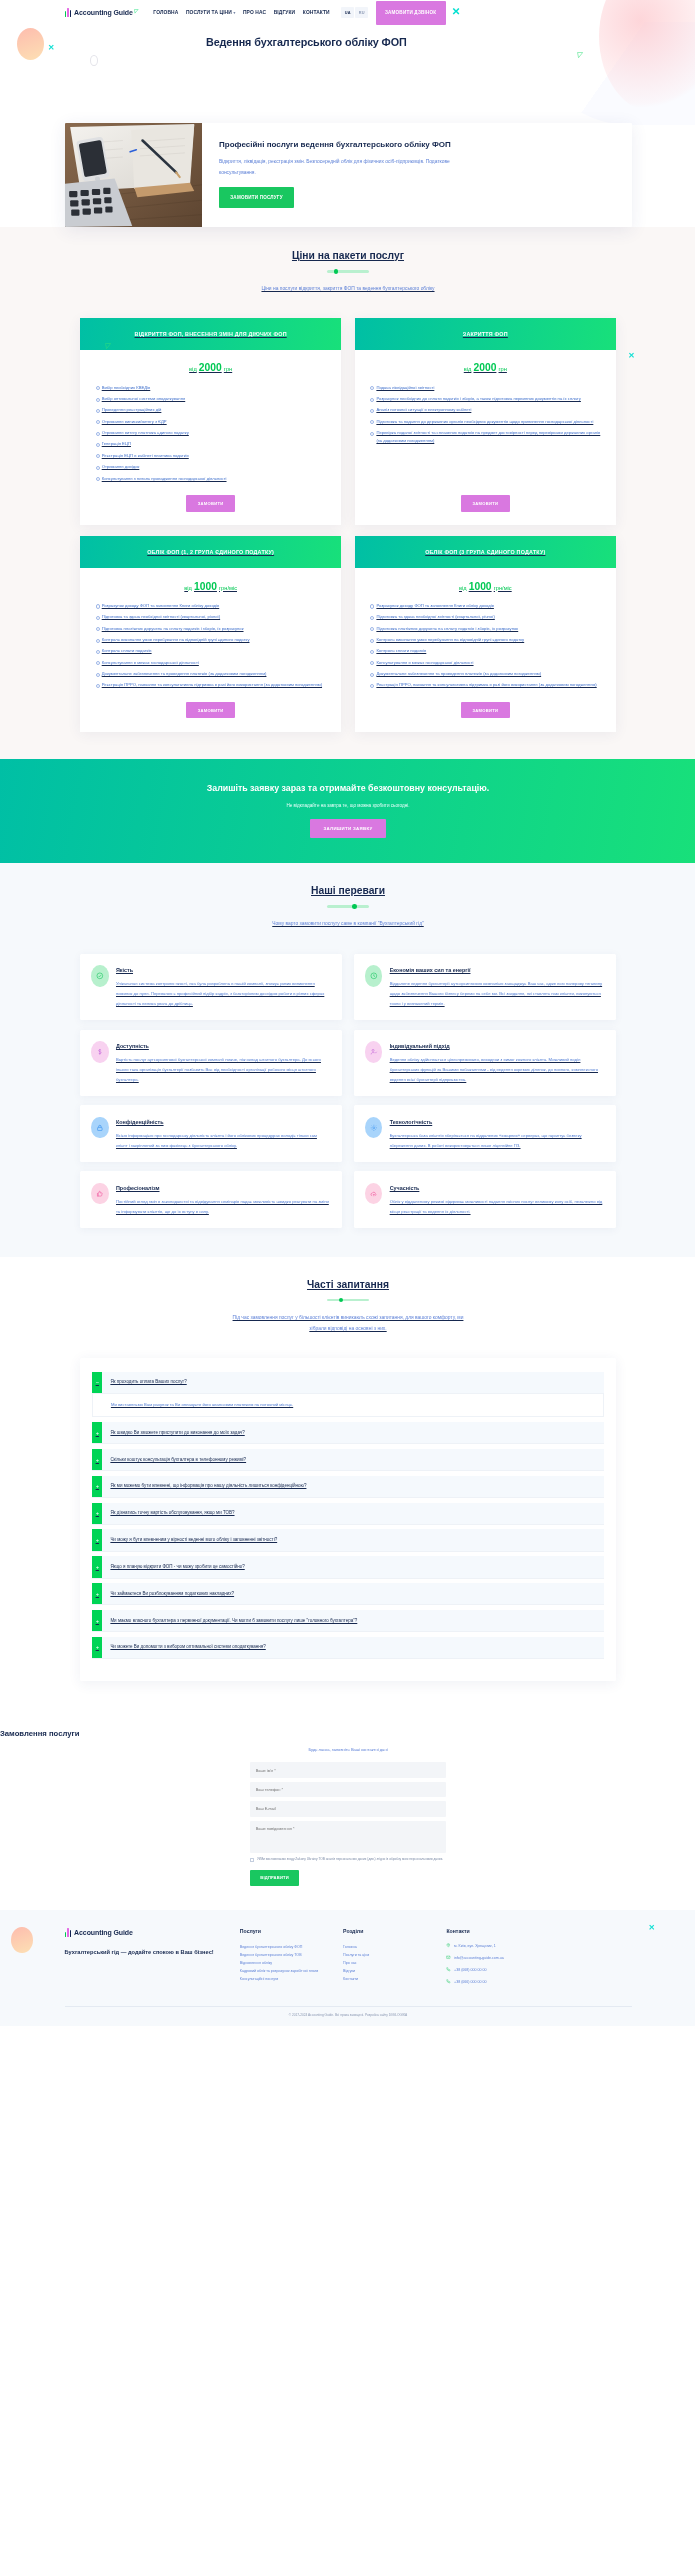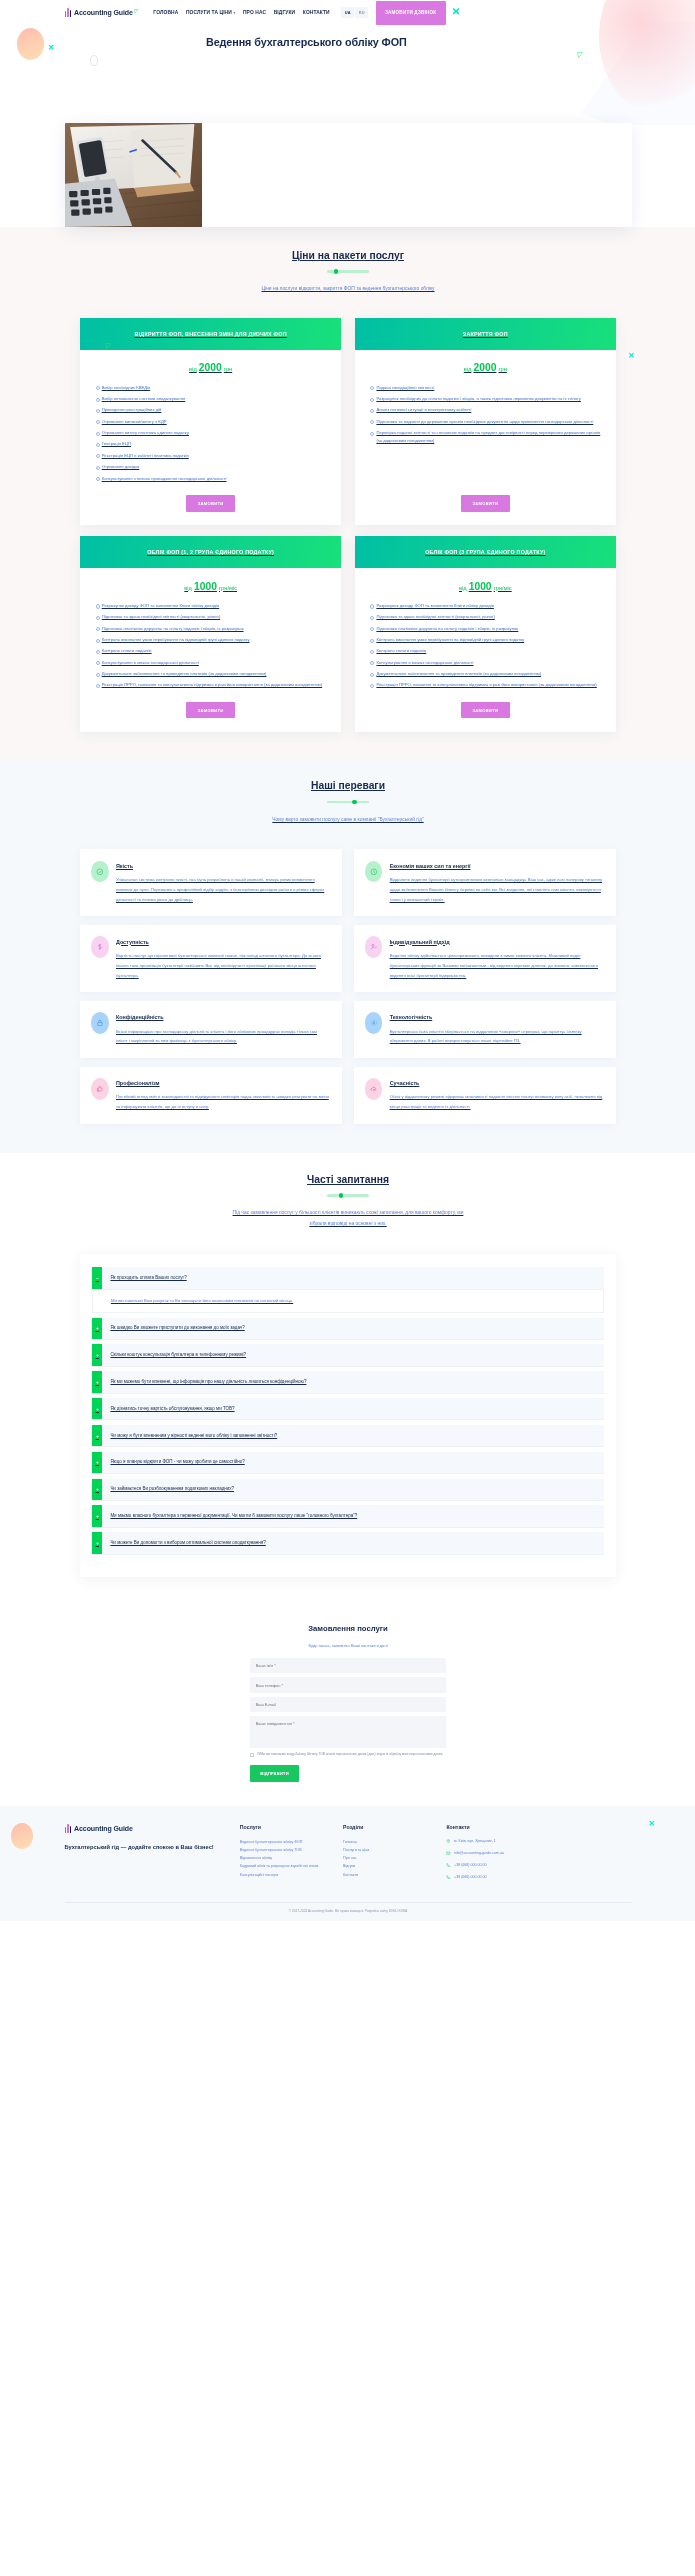--- a/index.html
+++ b/index.html
@@ -152,21 +152,21 @@
   .faq-q span.qtext { padding: 6.7px 8.2px; font-size: 4.5px; color: #16284f; line-height: 1.75; }
   .faq-a { padding: 8.2px 10.3px 9.3px 17.5px; font-size: 4.2px; color: #4e7bd4; background: #fff; border: 0.5px solid #eef2f7; border-top: none; }
 
   
   .cta2 { background: linear-gradient(100deg, #00bfa5 0%, #18e07a 100%); padding: 21.6px 0 23px; text-align: center; }
   .cta2 h2 { color: #fff; font-size: 7.7px; font-weight: bold; }
   .cta2 p { color: #eafff9; font-size: 4.2px; margin-top: 8.2px; }
 
   
   .order { background: #fff; padding: 20.6px 0 24px; }
-  .order h2 { text-align: center; font-size: 7.7px; font-weight: bold; color: #16284f; }
+  .order h2 { text-align: left; font-size: 7.7px; font-weight: bold; color: #16284f; }
   .order .hint { text-align: center; font-size: 4.1px; color: #5b7fd6; margin-top: 9.3px; }
   .form { width: 196px; margin: 10.3px auto 0; }
   .form input, .form textarea {
     width: 100%; background: #f3f5f8; border: none; font-family: inherit;
     font-size: 3.9px; color: #8c99b0; padding: 5.2px 5.7px; margin-bottom: 4.1px; border-radius: 1px;
     outline: none; display: block;
   }
   .form textarea { height: 32px; resize: none; }
   .consent { display: flex; gap: 3.1px; margin-top: 3.1px; }
   .consent .box { width: 4.1px; height: 4.1px; border: 0.5px solid #c3cdde; flex: none; margin-top: 1px; border-radius: 0.5px; background:#fff;}
@@ -297,20 +297,25 @@
           <rect x="54" y="146" width="16" height="12" rx="2"></rect>
             <rect x="76" y="144" width="14" height="12" rx="2"></rect>
           <rect x="12" y="168" width="16" height="12" rx="2"></rect>
             <rect x="34" y="166" width="16" height="12" rx="2"></rect>
           <rect x="56" y="164" width="16" height="12" rx="2"></rect>
             <rect x="78" y="162" width="14" height="12" rx="2"></rect>
         </g>
         <path d="M126 56 L138 52" stroke="#2b5fd9" stroke-width="3" stroke-linecap="round"></path>
       </svg>
     </div>
+    <div class="hero-card-body">
+      <h2>Професійні послуги ведення бухгалтерського обліку ФОП</h2>
+      <p>Відкриття, ліквідація, реєстрація змін. Безпосередній облік для фізичних осіб-підприємців. Податкове консультування.</p>
+      <button class="btn-green">ЗАМОВИТИ ПОСЛУГУ</button>
+    </div>
   </div>
 
   <div class="pricing section">
     <div class="container">
       <h2 class="sec-title">Ціни на пакети послуг</h2>
       <div class="sec-divider pos-left"></div>
       <p class="sec-sub">Ціни на послуги відкриття, закриття ФОП та ведення бухгалтерського обліку</p>
       <svg class="deco-tri" style="left:40px;top:93px;width:6.2px;height:6.2px;" viewBox="0 0 12 12">
         <path d="M1 1 L11 1 L3 11 Z" fill="none" stroke="#35e07a" stroke-width="1"></path>
       </svg>
@@ -392,20 +397,25 @@
           <li>Контроль сплати податків</li>
           <li>Консультування в межах господарської діяльності</li>
           <li>Документальне забезпечення та проведення платежів (за додатковим погодженням)</li>
           <li>Реєстрація ПРРО, навчання та консультативна підтримка в разі його використання (за додатковим погодженням)</li>
         </ul>
         <div class="price-foot"><button class="btn-purple">ЗАМОВИТИ</button></div>
       </div>
     </div>
   </div>
 
+  <div class="cta">
+    <h2>Залишіть заявку зараз та отримайте безкоштовну консультацію.</h2>
+    <p>Не відкладайте на завтра те, що можна зробити сьогодні.</p>
+    <button class="btn-purple">ЗАЛИШИТИ ЗАЯВКУ</button>
+  </div>
 
   <div class="adv section">
     <div class="container">
       <h2 class="sec-title">Наші переваги</h2>
       <div class="sec-divider pos-mid"></div>
       <p class="sec-sub" style="max-width:289px">Чому варто замовити послугу саме в компанії "Бухгалтерський гід"</p>
     </div>
 
     <div class="adv-grid">
       <div class="adv-card">

